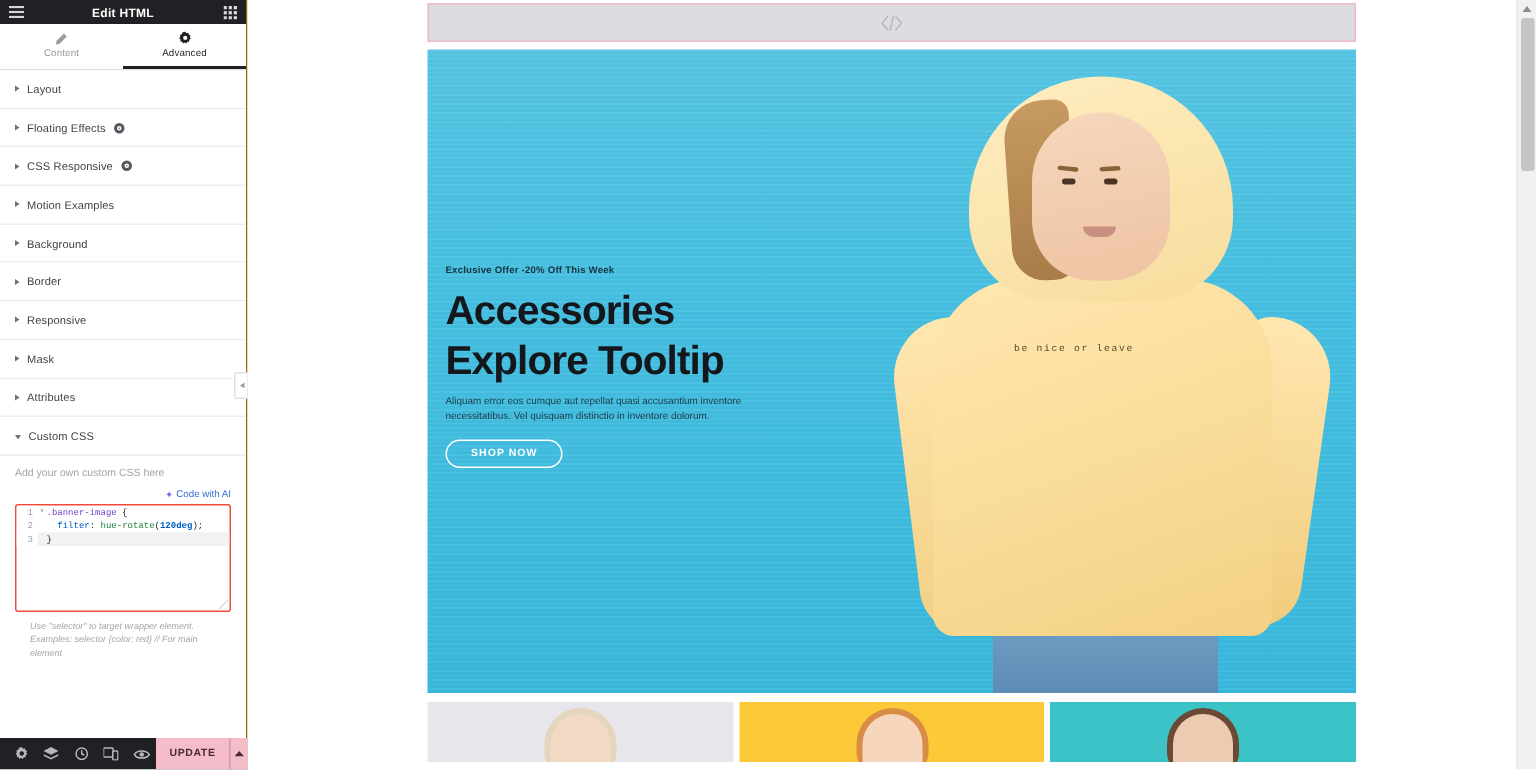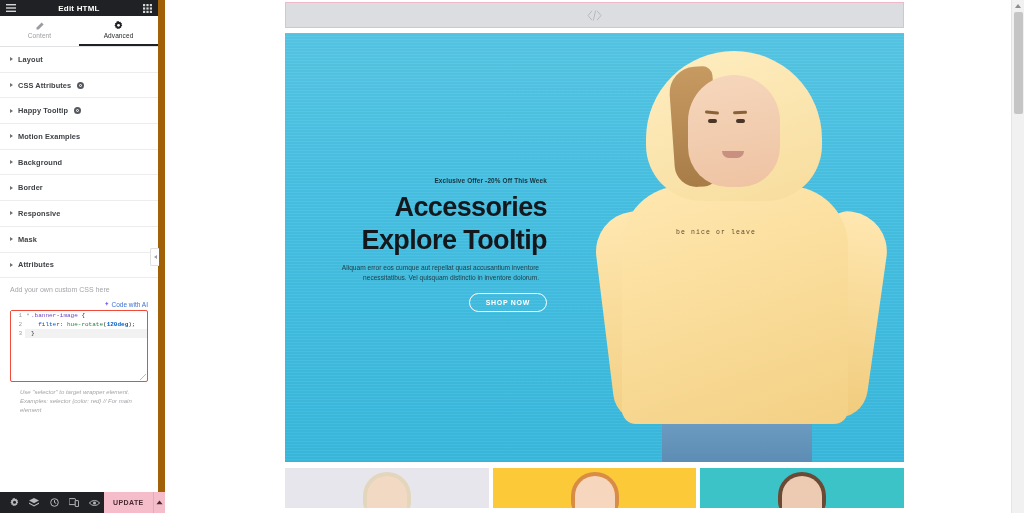--- a/index.html
+++ b/index.html
@@ -9,21 +9,21 @@
     background: #ffffff;
     font-size: 11px;
     color: #333;
   }
   .app { position: relative; width: 1024px; height: 513px; display: flex; }
 
   
   .panel {
     width: 165px; height: 513px;
     background: #ffffff;
-    border-right: 7px solid #a16207;
+    border-right: 1px solid #a16207;
     display: flex; flex-direction: column;
     position: relative;
     flex: 0 0 165px;
   }
   .panel-header {
     height: 16px; background: #1f2124; color: #fff;
     display: flex; align-items: center; justify-content: space-between;
     padding: 0 5px;
   }
   .panel-header .ph-title {
@@ -52,21 +52,21 @@
   }
   .section .arrow {
     width: 0; height: 0; border-left: 3.2px solid #6d7075;
     border-top: 2.4px solid transparent; border-bottom: 2.4px solid transparent;
   }
   .section.open .arrow {
     border-left: 2.4px solid transparent; border-right: 2.4px solid transparent;
     border-top: 3.2px solid #6d7075; border-bottom: 0;
     margin-top: 1px;
   }
-  .section .s-label { font-size: 7.4px; font-weight: bold; color: #3f4246; letter-spacing: .1px; }
+  .section .s-label { font-size: 7.4px; font-weight: normal; color: #3f4246; letter-spacing: .1px; }
   .badge-ico {
     width: 7px; height: 7px; border-radius: 50%;
     background: #54595f; display: inline-flex; align-items: center; justify-content: center;
     margin-left: 1px; flex: 0 0 auto;
   }
   .badge-ico i {
     display: block; width: 3px; height: 3px; border-radius: 50%;
     border: 0.8px solid #fff;
   }
 
@@ -134,21 +134,21 @@
     border-radius: 2px 0 0 2px; display: flex; align-items: center; justify-content: center;
     cursor: pointer; z-index: 5;
   }
   .panel-collapse i {
     width: 0; height: 0; border-right: 3px solid #9a9ca1;
     border-top: 2.5px solid transparent; border-bottom: 2.5px solid transparent;
   }
 
   
   .canvas {
-    flex: 1; height: 513px; background: #ffffff; position: relative; overflow: hidden; text-align: right;
+    flex: 1; height: 513px; background: #ffffff; position: relative; overflow: hidden;
   }
   .canvas-inner { padding: 0 120px 0 120px; position: relative; height: 513px; }
 
   .widget-placeholder {
     margin-top: 2px; height: 26px; background: #dcdde0;
     border: 1.5px solid #f0b9c9; display: flex; align-items: center; justify-content: center;
   }
   .widget-placeholder svg { display: block; opacity: .45; }
 
   .hero {
@@ -317,28 +317,28 @@
       </div>
     </div>
 
     <div class="sections">
       <div class="section">
         <span class="arrow"></span>
         <span class="s-label">Layout</span>
       </div>
       <div class="section">
         <span class="arrow"></span>
-        <span class="s-label">CSS Attributes</span>
+        <span class="s-label">Floating Effects</span>
         <span class="badge-ico">
             <i></i>
           </span>
       </div>
       <div class="section">
         <span class="arrow"></span>
-        <span class="s-label">Happy Tooltip</span>
+        <span class="s-label">CSS Responsive</span>
         <span class="badge-ico">
             <i></i>
           </span>
       </div>
       <div class="section">
         <span class="arrow"></span>
         <span class="s-label">Motion Examples</span>
       </div>
       <div class="section">
         <span class="arrow"></span>
@@ -352,20 +352,24 @@
         <span class="arrow"></span>
         <span class="s-label">Responsive</span>
       </div>
       <div class="section">
         <span class="arrow"></span>
         <span class="s-label">Mask</span>
       </div>
       <div class="section">
         <span class="arrow"></span>
         <span class="s-label">Attributes</span>
+      </div>
+      <div class="section open">
+        <span class="arrow"></span>
+        <span class="s-label">Custom CSS</span>
       </div>
     </div>
 
     <div class="custom-css-body">
       <div class="cc-hint">Add your own custom CSS here</div>
       <div class="ai-link-row">
         <div class="ai-link">
           <span class="sparkle">✦</span>
           <span>Code with AI</span>
         </div>

